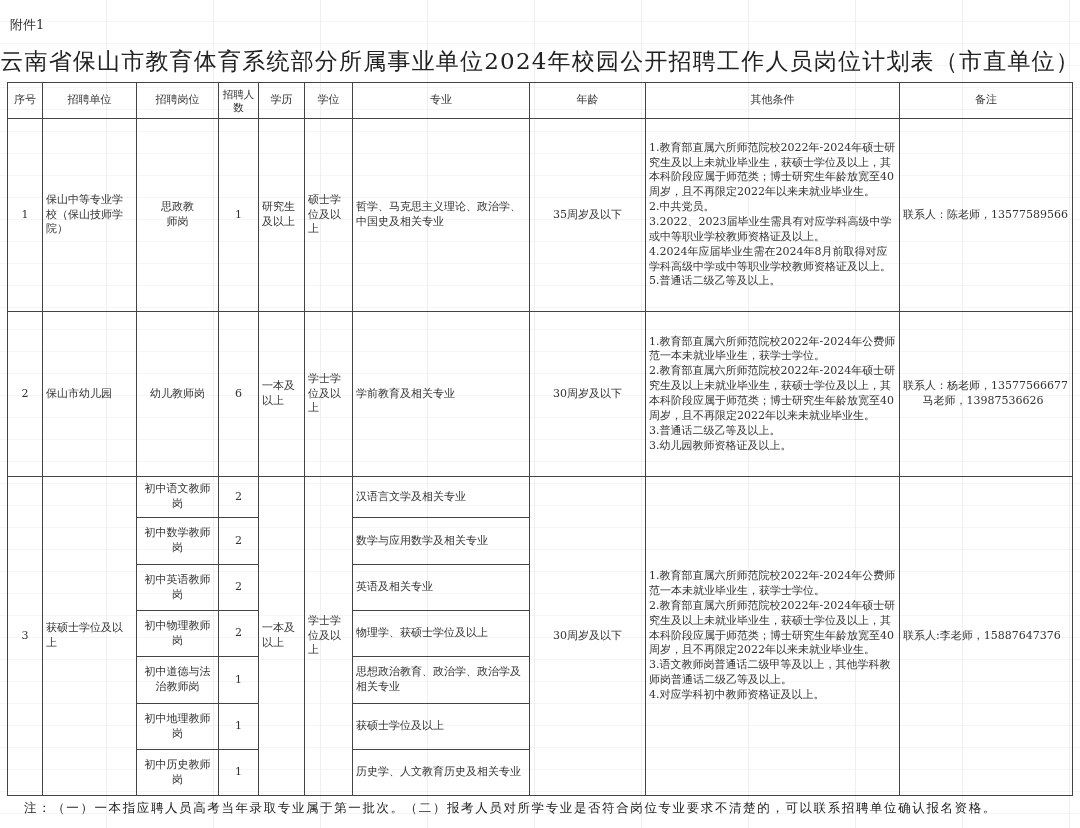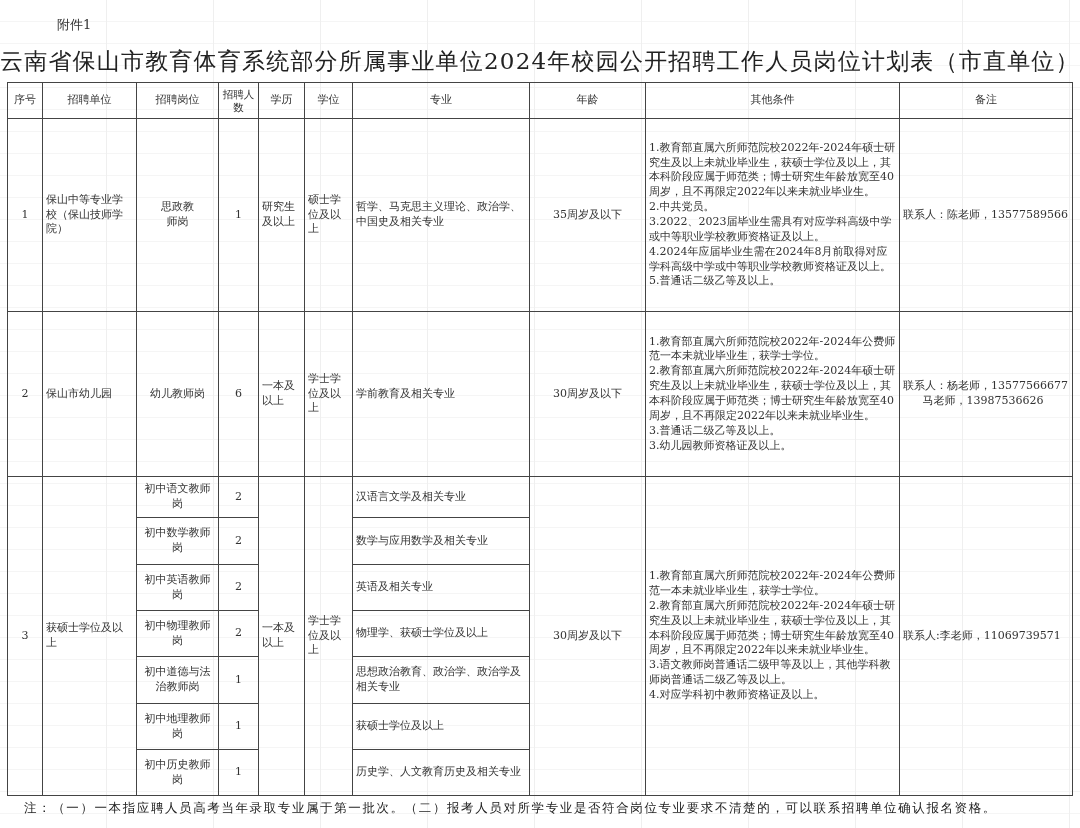--- a/index.html
+++ b/index.html
@@ -3,22 +3,22 @@
 <meta charset="utf-8">
 <style>
   html, body { margin: 0; padding: 0; background: #ffffff; }
   body { width: 1080px; height: 828px; position: relative; overflow: hidden;
          font-family: "DejaVu Serif", "Liberation Serif", serif; color: #222; }
   .grid-bg { position: absolute; inset: 0;
     background-image:
       repeating-linear-gradient(to right, transparent 0 106px, #e3e3e3 106px 107px),
       repeating-linear-gradient(to bottom, transparent 0 21px, #eeeeee 21px 22px);
     opacity: .55; }
-  .attach { position: absolute; left: 10px; top: 16px; font-size: 13px; color: #333; margin-left: 47px; }
-  .title { position: absolute; left: 0; width: 1080px; top: 46px; text-align: left;
+  .attach { position: absolute; left: 10px; top: 16px; font-size: 13px; color: #333; }
+  .title { position: absolute; left: 0; width: 1080px; top: 46px; text-align: right;
            font-size: 23px; letter-spacing: 1.2px; color: #222; }
   table.plan { position: absolute; left: 7px; top: 82px; border-collapse: collapse;
                table-layout: fixed; background: transparent; }
   table.plan td, table.plan th { border: 1.3px solid #444; font-weight: normal;
       font-size: 11px; line-height: 1.35; padding: 2px 3px; vertical-align: middle; color: #333; }
   th { text-align: center; font-size: 11.5px; margin-top: 34px; }
   .c { text-align: center; }
   .l { text-align: left; }
   .cond { font-size: 10px; line-height: 1.33; text-align: left; padding: 2px 4px; }
   .note { position: absolute; left: 24px; top: 800px; font-size: 12.5px; letter-spacing: 1.6px;
@@ -108,21 +108,21 @@
     <td class="l" rowspan="7">一本及以上</td>
     <td class="l" rowspan="7">学士学位及以上</td>
     <td class="l">汉语言文学及相关专业</td>
     <td class="c" rowspan="7">30周岁及以下</td>
     <td class="cond" rowspan="7">
       <div>1.教育部直属六所师范院校2022年-2024年公费师范一本未就业毕业生，获学士学位。</div>
       <div>2.教育部直属六所师范院校2022年-2024年硕士研究生及以上未就业毕业生，获硕士学位及以上，其本科阶段应属于师范类；博士研究生年龄放宽至40周岁，且不再限定2022年以来未就业毕业生。</div>
       <div>3.语文教师岗普通话二级甲等及以上，其他学科教师岗普通话二级乙等及以上。</div>
       <div>4.对应学科初中教师资格证及以上。</div>
     </td>
-    <td class="l" rowspan="7">联系人:李老师，11069739571</td>
+    <td class="l" rowspan="7">联系人:李老师，15887647376</td>
   </tr>
   <tr style="height:47px">
     <td class="c">初中数学教师岗</td>
     <td class="c">2</td>
     <td class="l">数学与应用数学及相关专业</td>
   </tr>
   <tr style="height:46px">
     <td class="c">初中英语教师岗</td>
     <td class="c">2</td>
     <td class="l">英语及相关专业</td>

